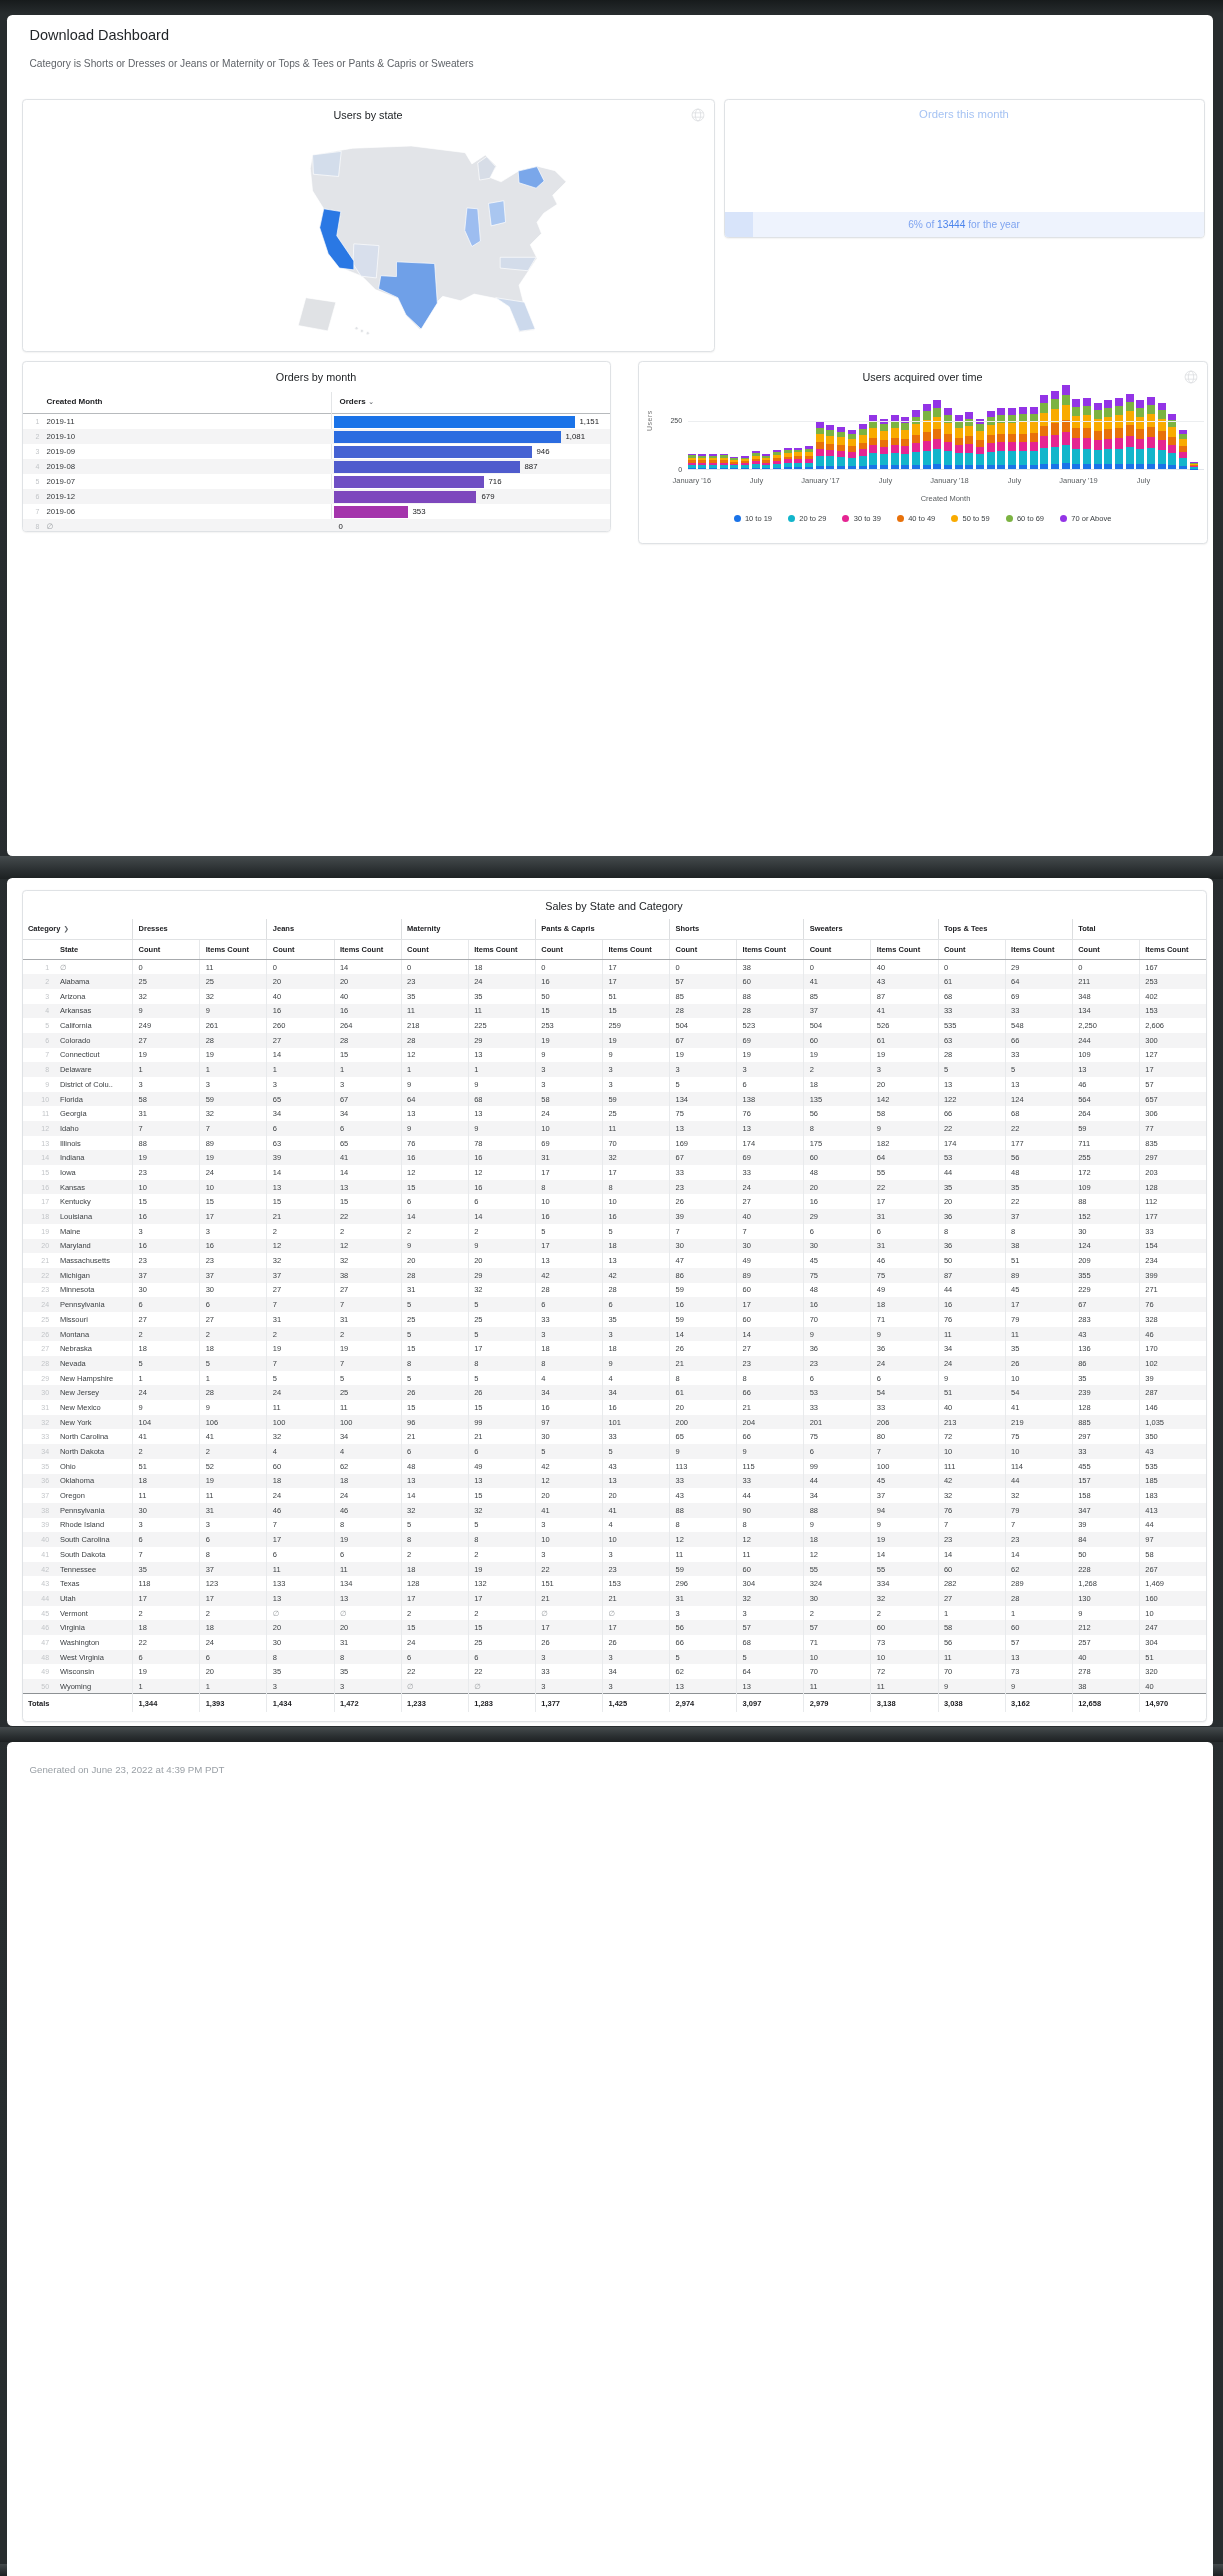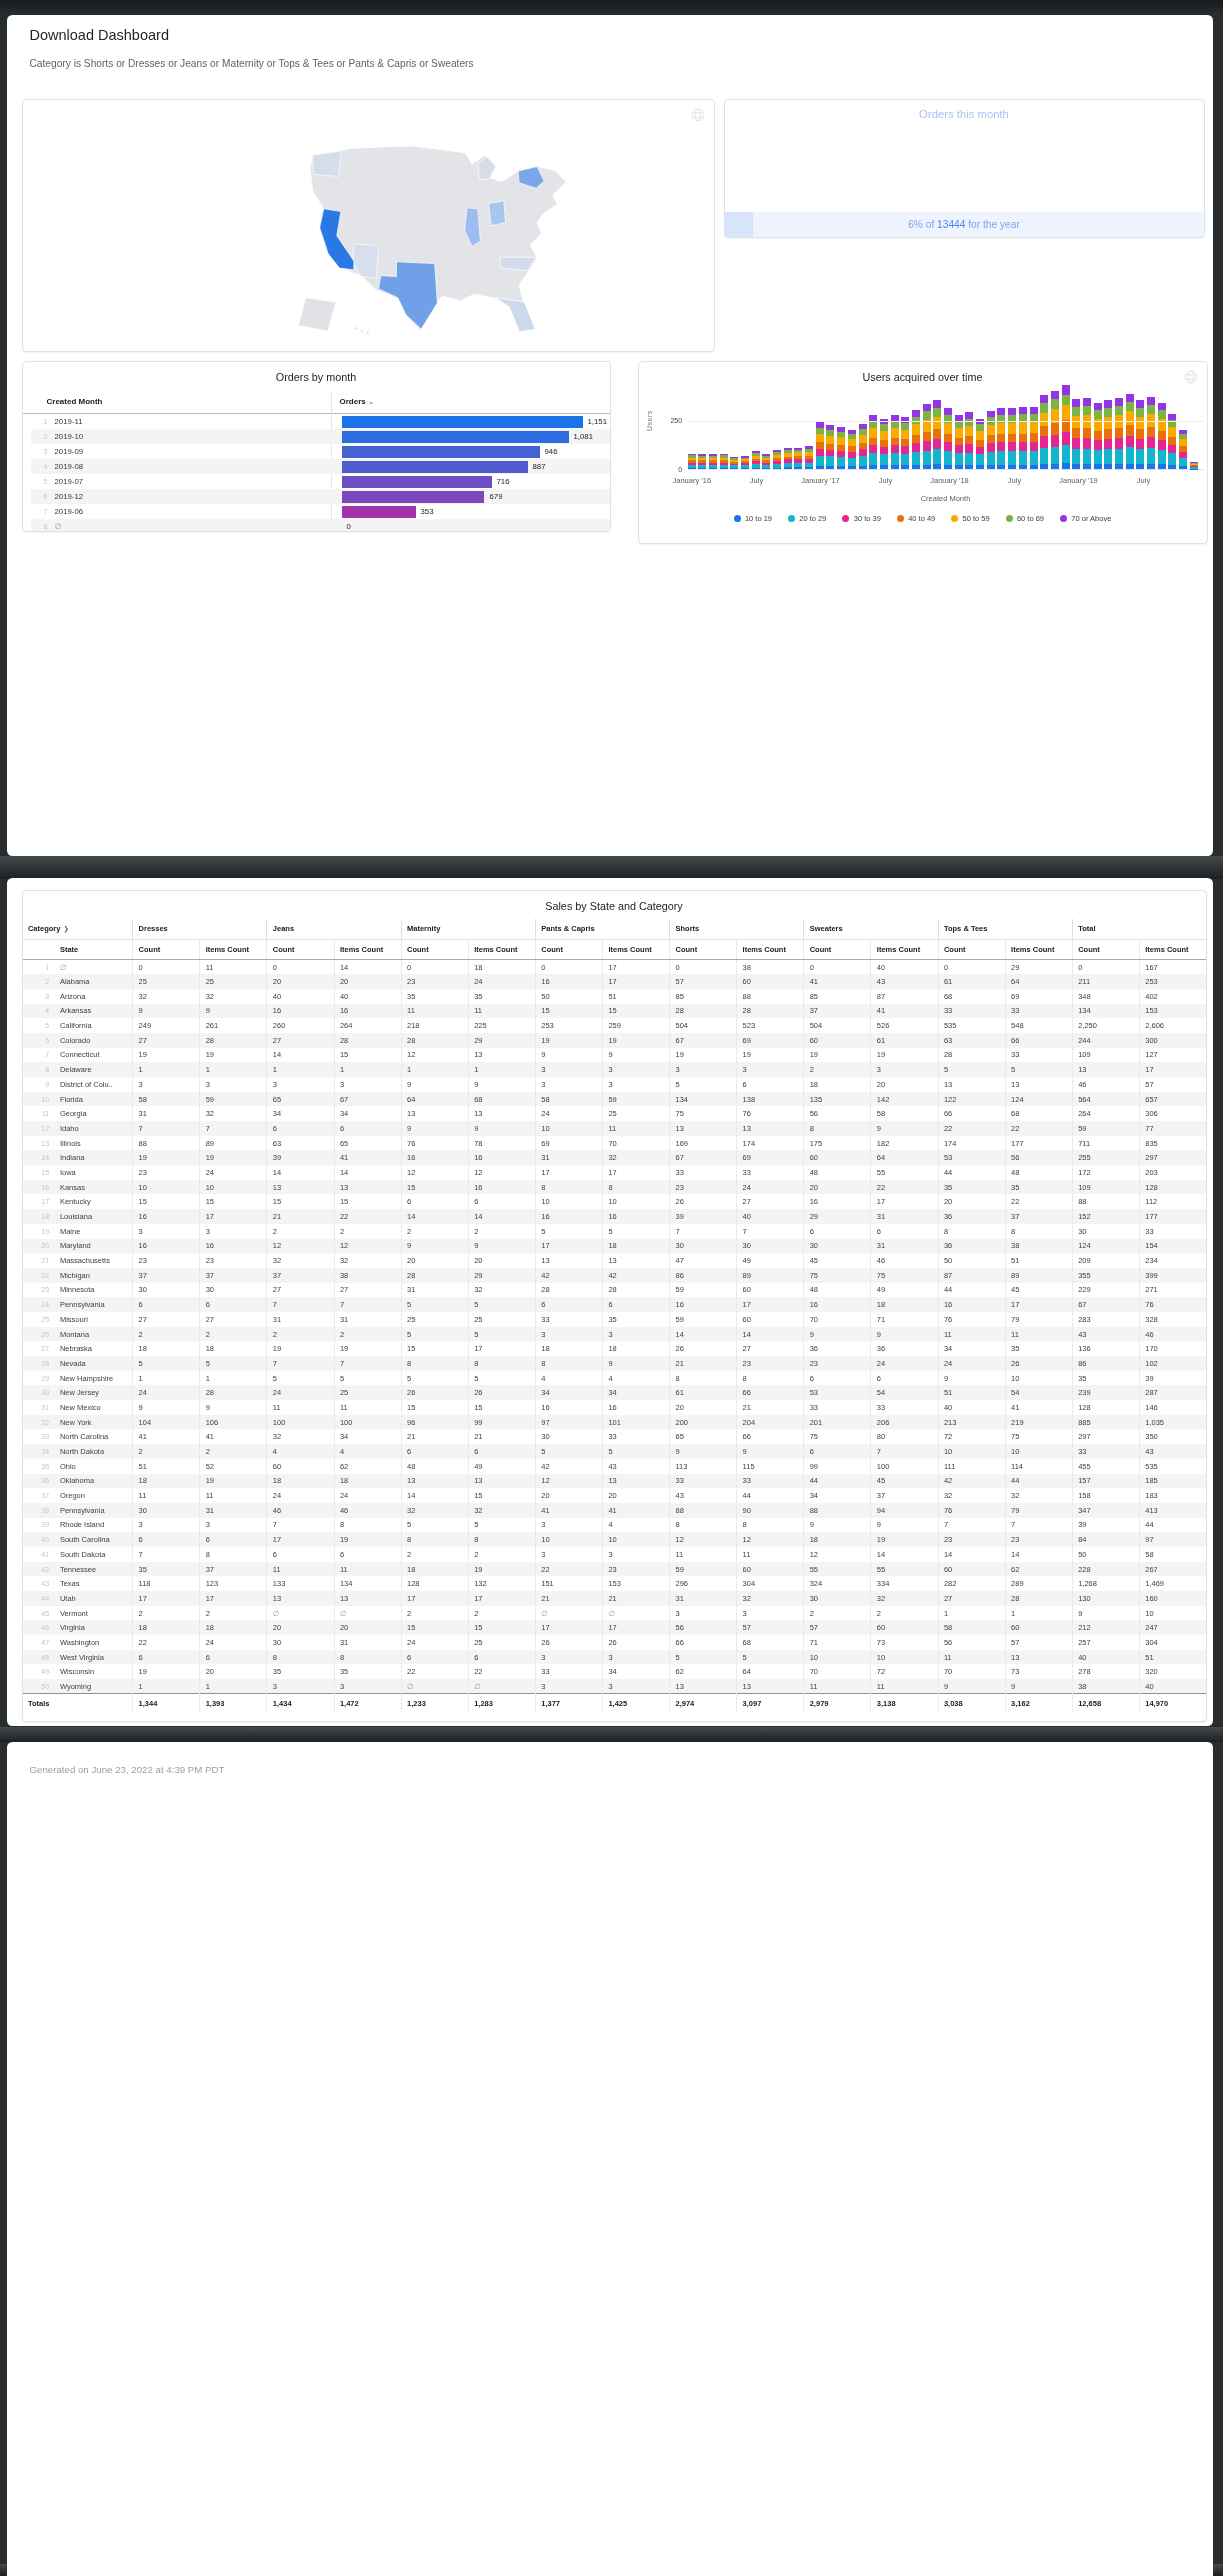--- a/index.html
+++ b/index.html
@@ -44,21 +44,21 @@
   #kpi2 .kpi-sub { text-align: center; font-size: 11.3px; color: #9aa0a6; margin-top: 8.6px; }
   #kpi2 .delta { color: #7cb342; }
 
   
   #orders-tile { left: 15px; top: 346px; width: 589px; height: 171px; overflow: hidden; }
   .o-head { position: absolute; top: 30px; left: 0; right: 0; height: 21.5px; border-bottom: 1.1px solid #b7babd; }
   .o-head .h1 { position: absolute; left: 24px; top: 5.4px; font-size: 8px; font-weight: bold; color: #202124; }
   .o-head .h2 { position: absolute; left: 317px; top: 5.4px; font-size: 8px; font-weight: bold; color: #202124; }
   .o-head .caret { font-weight: normal; color: #5f6368; font-size: 7.5px; }
   .o-vline { position: absolute; top: 30px; bottom: 4.3px; left: 308px; width: 0.5px; background: #e3e5e7; }
-  #orders-rows { position: absolute; top: 52px; left: 8px; right: 0; }
+  #orders-rows { position: absolute; top: 52px; left: 0; right: 0; }
   .o-row { position: relative; height: 15px; line-height: 15px; }
   .o-row.striped { background: #f4f4f5; }
   .o-rn { position: absolute; left: 0; width: 17px; text-align: right; font-size: 7px; color: #c2c5c8; }
   .o-month { position: absolute; left: 24px; font-size: 7.8px; color: #33373a; }
   .o-month.null { color: #9fa3a6; }
   .o-bar { position: absolute; left: 311px; top: 1.6px; height: 12px; }
   .o-val { position: absolute; top: 0; font-size: 7.8px; color: #202124; }
 
   
   #users-tile { left: 631px; top: 346px; width: 570px; height: 183px; }
@@ -101,20 +101,21 @@
 
 <div class="gap" id="gap1"></div>
 <div class="gap" id="gap2"></div>
 <div class="gap" id="gap3"></div>
 
 <div class="sheet" id="sheet1">
   <div class="page-title">Download Dashboard</div>
   <div class="page-subtitle">Category is Shorts or Dresses or Jeans or Maternity or Tops &amp; Tees or Pants &amp; Capris or Sweaters</div>
 
   <div class="tile" id="map-tile">
+    <div class="tile-title">Users by state</div>
     <span class="globe">
       <svg width="14" height="14" viewBox="0 0 26 26">
           <g fill="none" stroke="#d7dadd" stroke-width="1.6">
         <circle cx="13" cy="13" r="11"></circle>
             <ellipse cx="13" cy="13" rx="5" ry="11"></ellipse>
         <path d="M2.5 9h21M2.5 17h21"></path>
           </g>
         </svg>
     </span>
     <svg class="usmap" width="409" height="211" viewBox="0 0 650 470">

